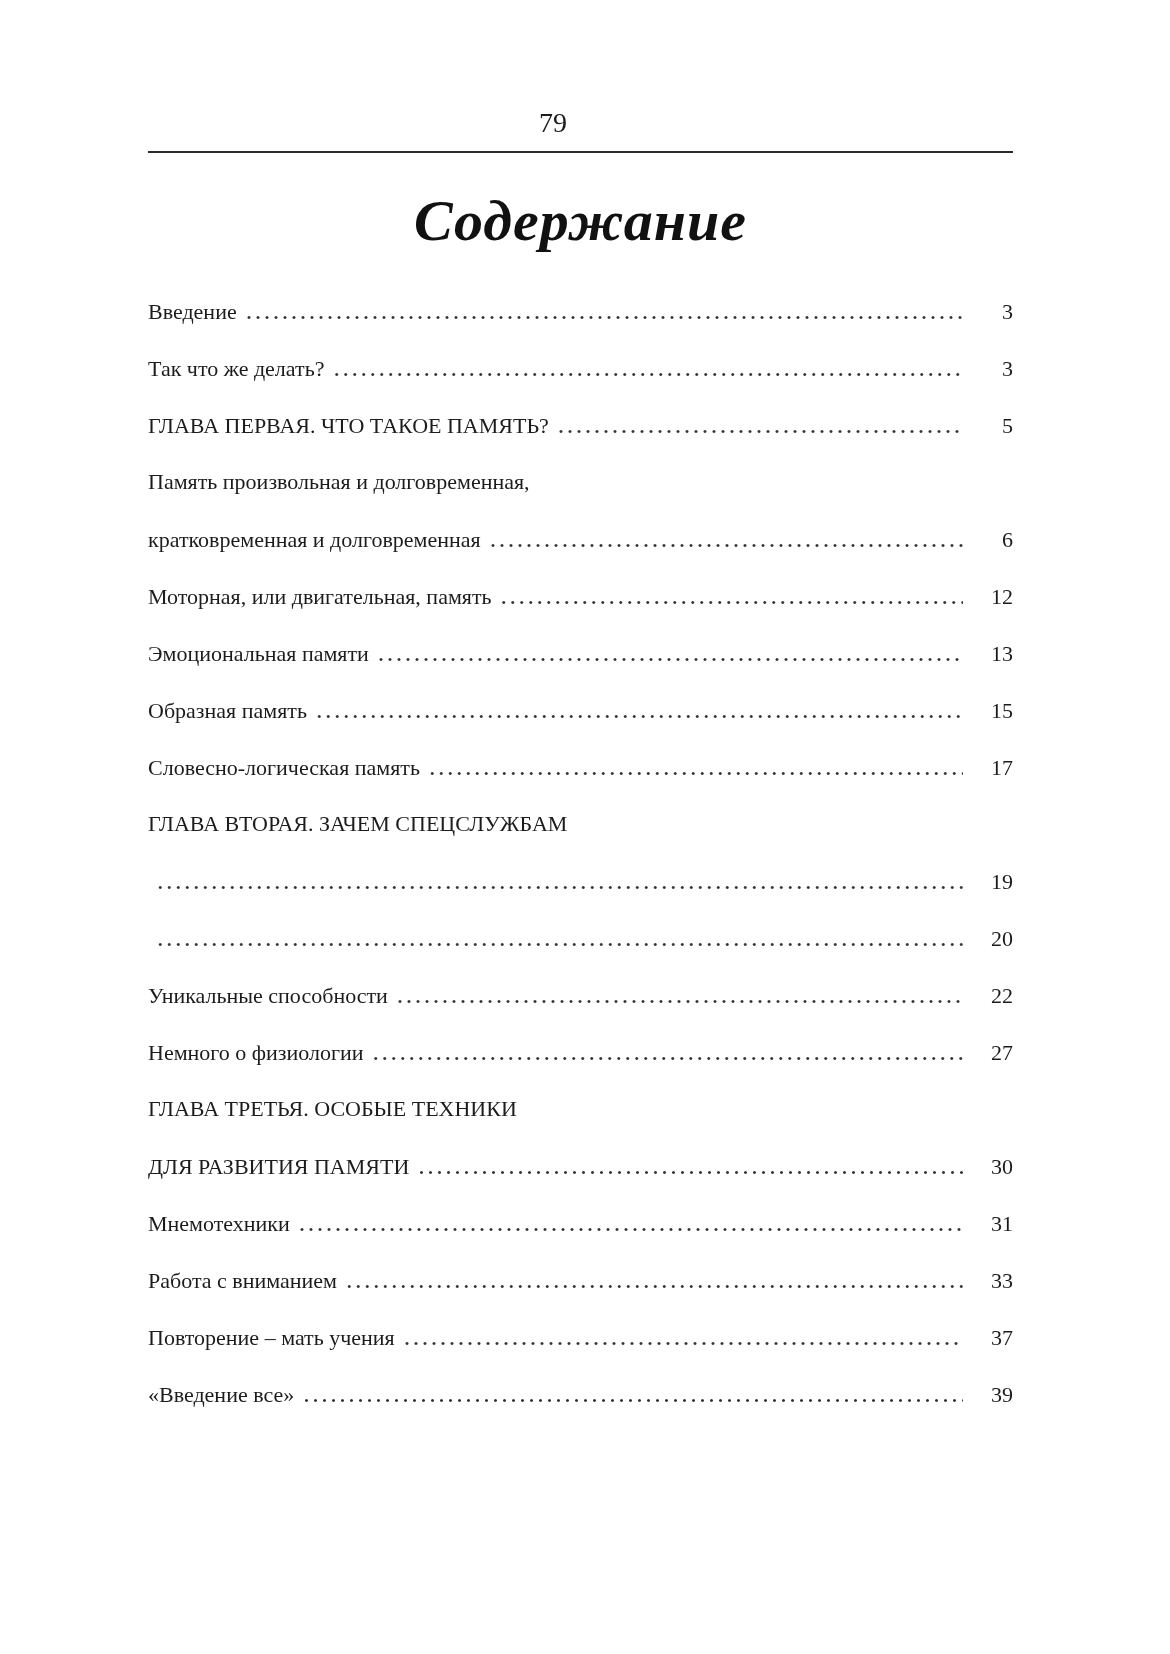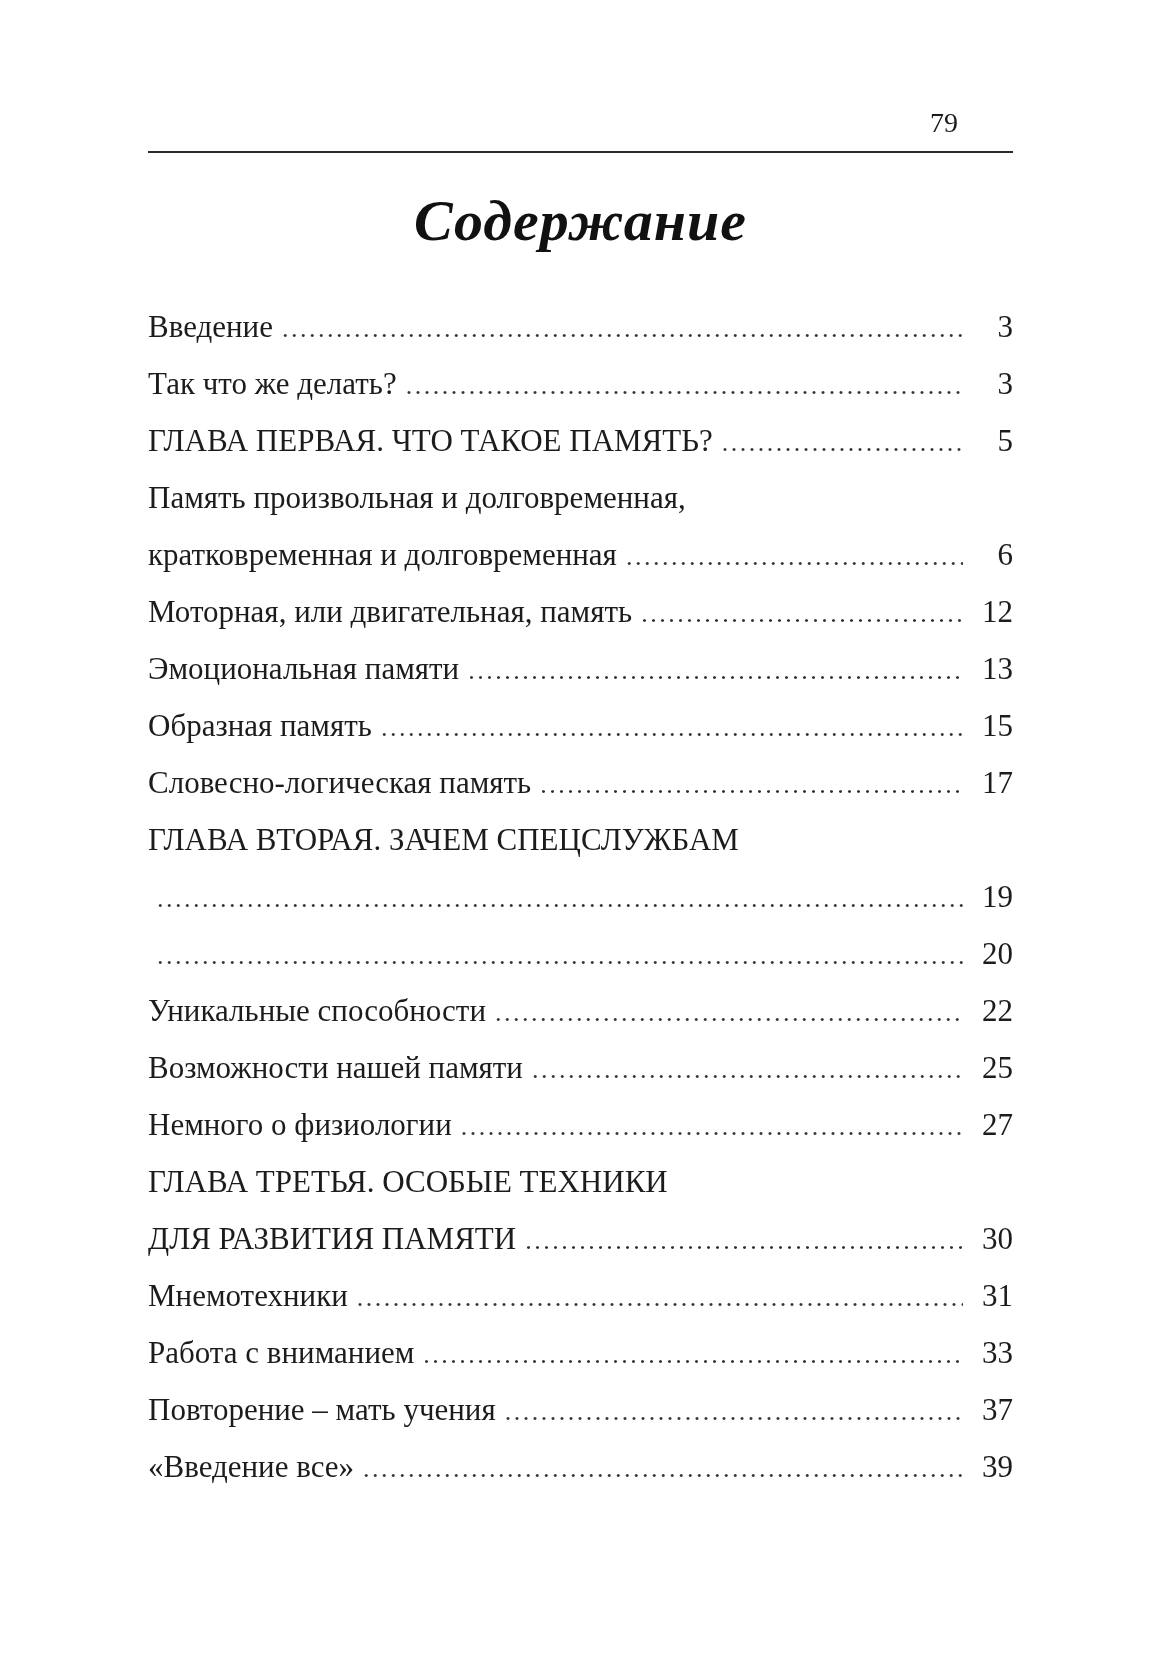--- a/index.html
+++ b/index.html
@@ -19,55 +19,55 @@
     overflow: hidden;
   }
 
   .page-inner {
     padding: 108px 157px 0 148px; 
   }
 
   
   .running-head {
     padding-right: 55px;
-    text-align: right;
+    text-align: center;
     font-size: 28px;
     line-height: 1.1;
     color: #1c1c1c;
   }
 
   .head-rule {
     margin-top: 12px;
     border: none;
     border-top: 2px solid #2a2a2a;
     height: 0;
   }
 
   
   .toc-title {
     margin-top: 34px;
-    margin-bottom: 44px;
+    margin-bottom: 28px;
     text-align: center;
     font-size: 58px;
     font-weight: bold;
     font-style: italic;
     letter-spacing: 1px;
     color: #111111;
   }
 
   
   .toc-list {
     padding-right: 0;
   }
 
   .toc-row {
     display: flex;
     align-items: baseline;
     height: 57px;
-    font-size: 31px;
+    font-size: 22px;
     line-height: 57px;
     color: #1c1c1c;
   }
 
   .toc-text {
     white-space: nowrap;
     flex: 0 0 auto;
   }
 
   .dots {
@@ -155,25 +155,20 @@
         <div class="toc-row">
           <span class="dots"></span>
           <span class="toc-page">20</span>
         </div>
         <div class="toc-row">
           <span class="toc-text">Уникальные способности</span>
           <span class="dots"></span>
           <span class="toc-page">22</span>
         </div>
         <div class="toc-row">
-          <span class="toc-text">Возможности нашей памяти</span>
-          <span class="dots"></span>
-          <span class="toc-page">25</span>
-        </div>
-        <div class="toc-row">
           <span class="toc-text">Немного о физиологии</span>
           <span class="dots"></span>
           <span class="toc-page">27</span>
         </div>
         <div class="toc-row">
           <span class="toc-text">ГЛАВА ТРЕТЬЯ. ОСОБЫЕ ТЕХНИКИ</span>
         </div>
         <div class="toc-row">
           <span class="toc-text">ДЛЯ РАЗВИТИЯ ПАМЯТИ</span>
           <span class="dots"></span>

